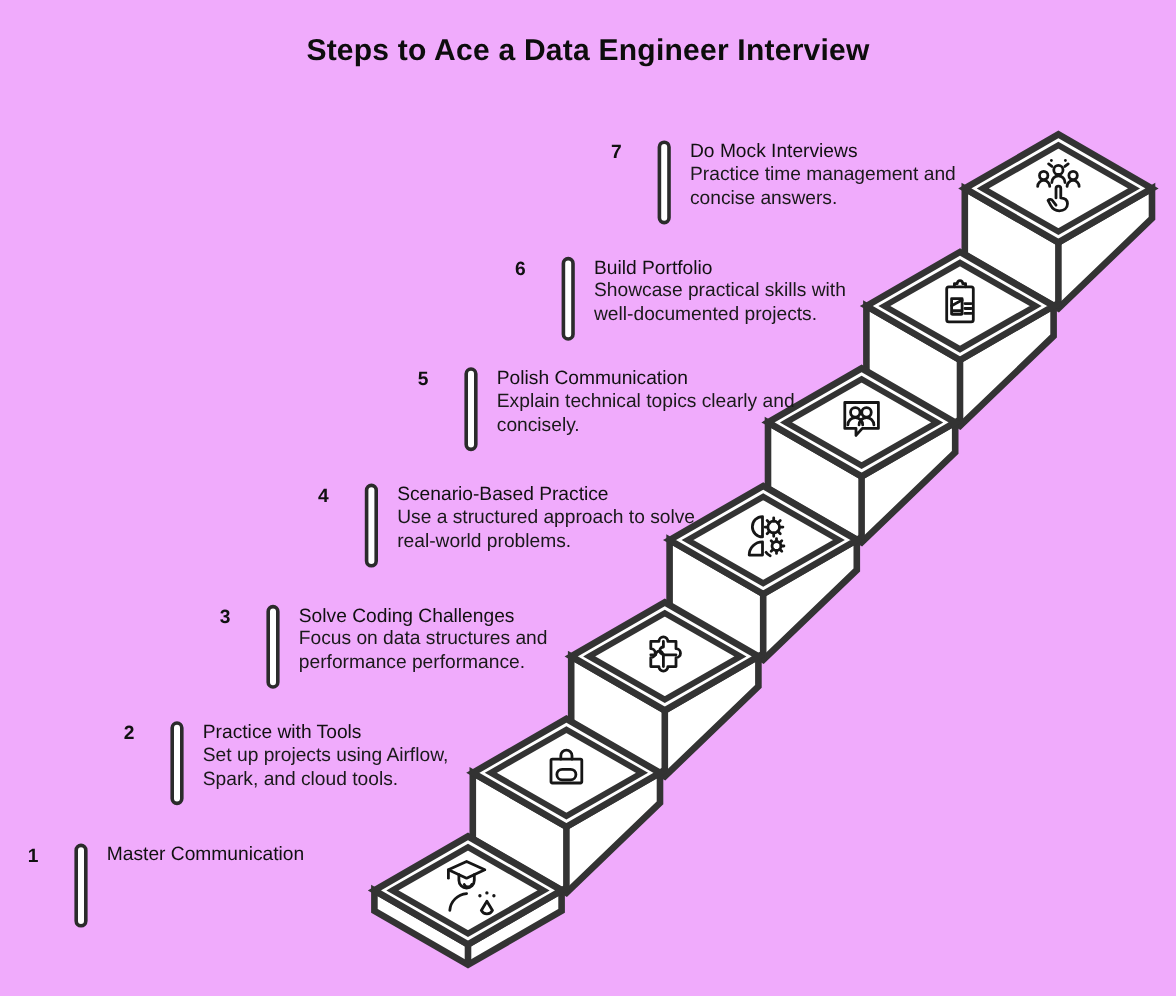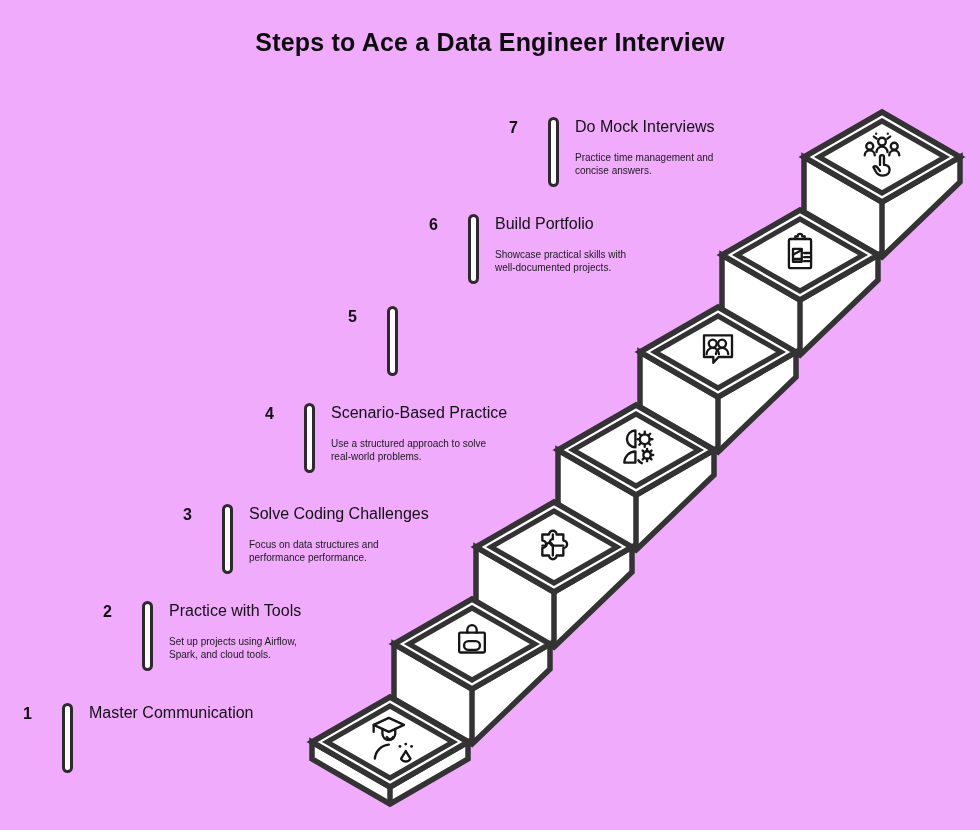--- a/index.html
+++ b/index.html
@@ -27,21 +27,21 @@
     width:24px; margin-right:30px; text-align:right;
     font-size:16px; font-weight:700; color:#111; line-height:1.1; padding-top:1px;
   }
   .step-bar {
     flex:none; width:11px; height:70px; box-sizing:border-box;
     background:#ffffff; border:3.4px solid #2b2b2b; border-radius:6px;
     margin-right:16px; margin-top:-1px;
   }
   .step-text  { width:250px; }
   .step-title { font-size:16px; font-weight:400; color:#111; line-height:1.15; }
-  .step-desc  { margin-top:16px; font-size:10px; color:#1a1a1a; line-height:1.22; white-space:pre-line; }
+  .step-desc  { margin-top:0; font-size:16px; color:#1a1a1a; line-height:1.22; white-space:pre-line; }
 </style>
 </head>
 <body>
 
 <div class="canvas">
 
   <h1 class="page-title">Steps to Ace a Data Engineer Interview</h1>
 
   <svg class="stairs" id="stairs-svg" width="980" height="830" viewBox="0 0 980 830">
     <defs>
@@ -197,20 +197,25 @@
       <div class="step-text">
         <div class="step-title">Scenario-Based Practice</div>
         <div class="step-desc">Use a structured approach to solve
 real-world problems.</div>
       </div>
     </div>
 
     <div class="step-block" style="left: 333px; top: 307px;">
       <div class="step-number">5</div>
       <div class="step-bar"></div>
+      <div class="step-text">
+        <div class="step-title">Polish Communication</div>
+        <div class="step-desc">Explain technical topics clearly and
+concisely.</div>
+      </div>
     </div>
 
     <div class="step-block" style="left: 414px; top: 215px;">
       <div class="step-number">6</div>
       <div class="step-bar"></div>
       <div class="step-text">
         <div class="step-title">Build Portfolio</div>
         <div class="step-desc">Showcase practical skills with
 well-documented projects.</div>
       </div>

